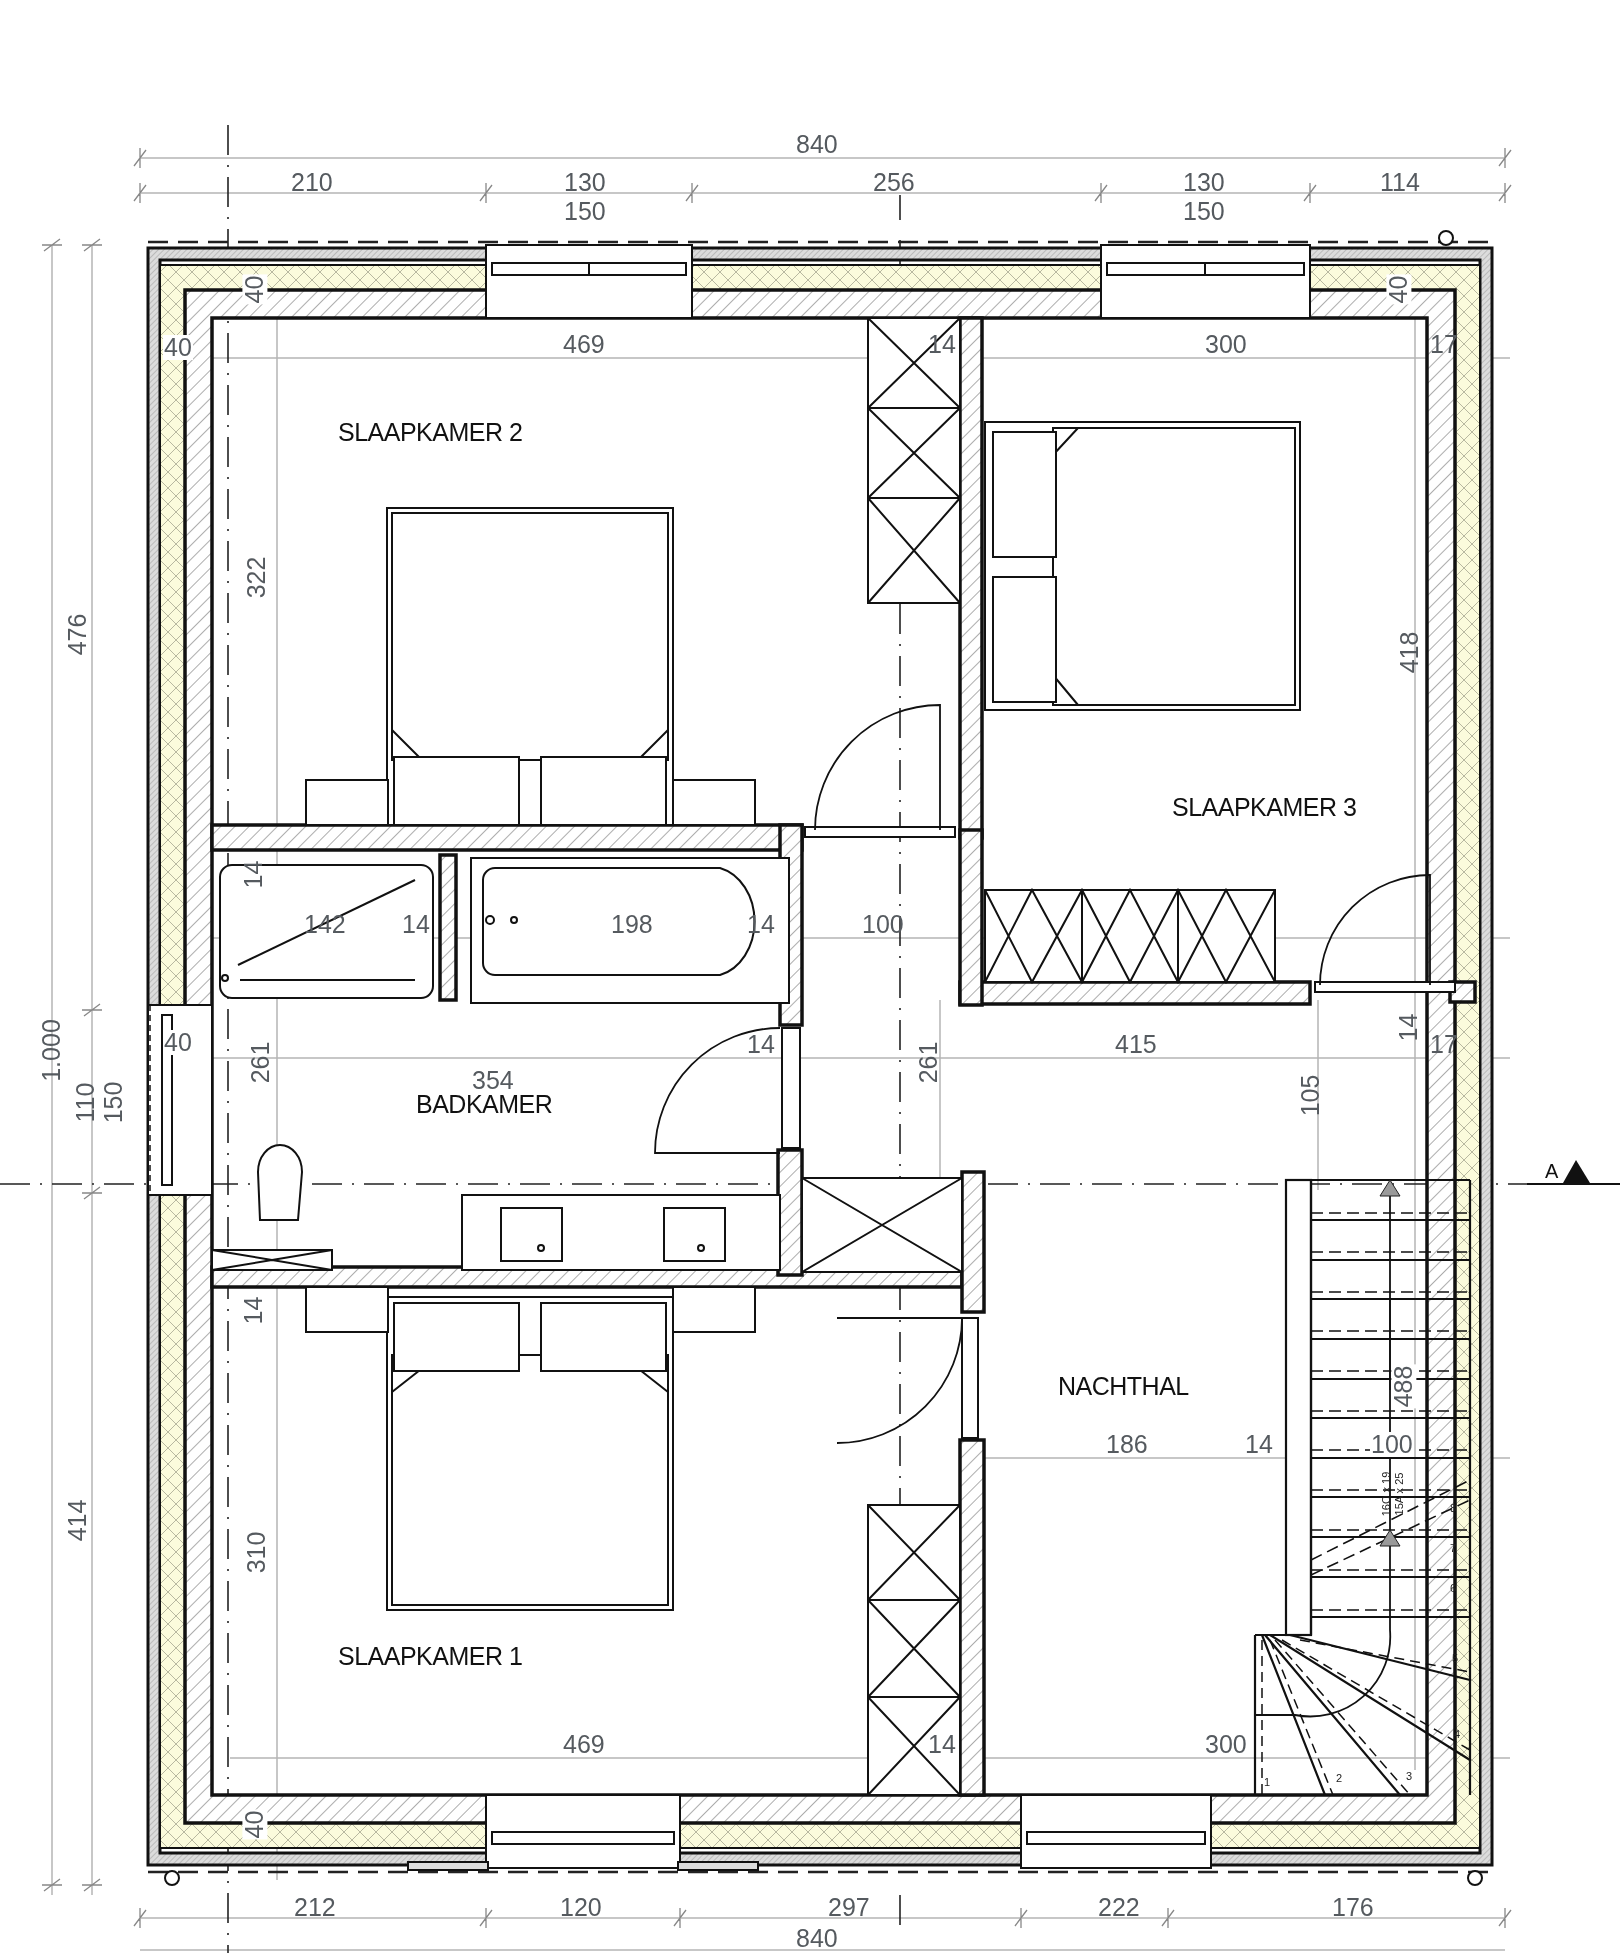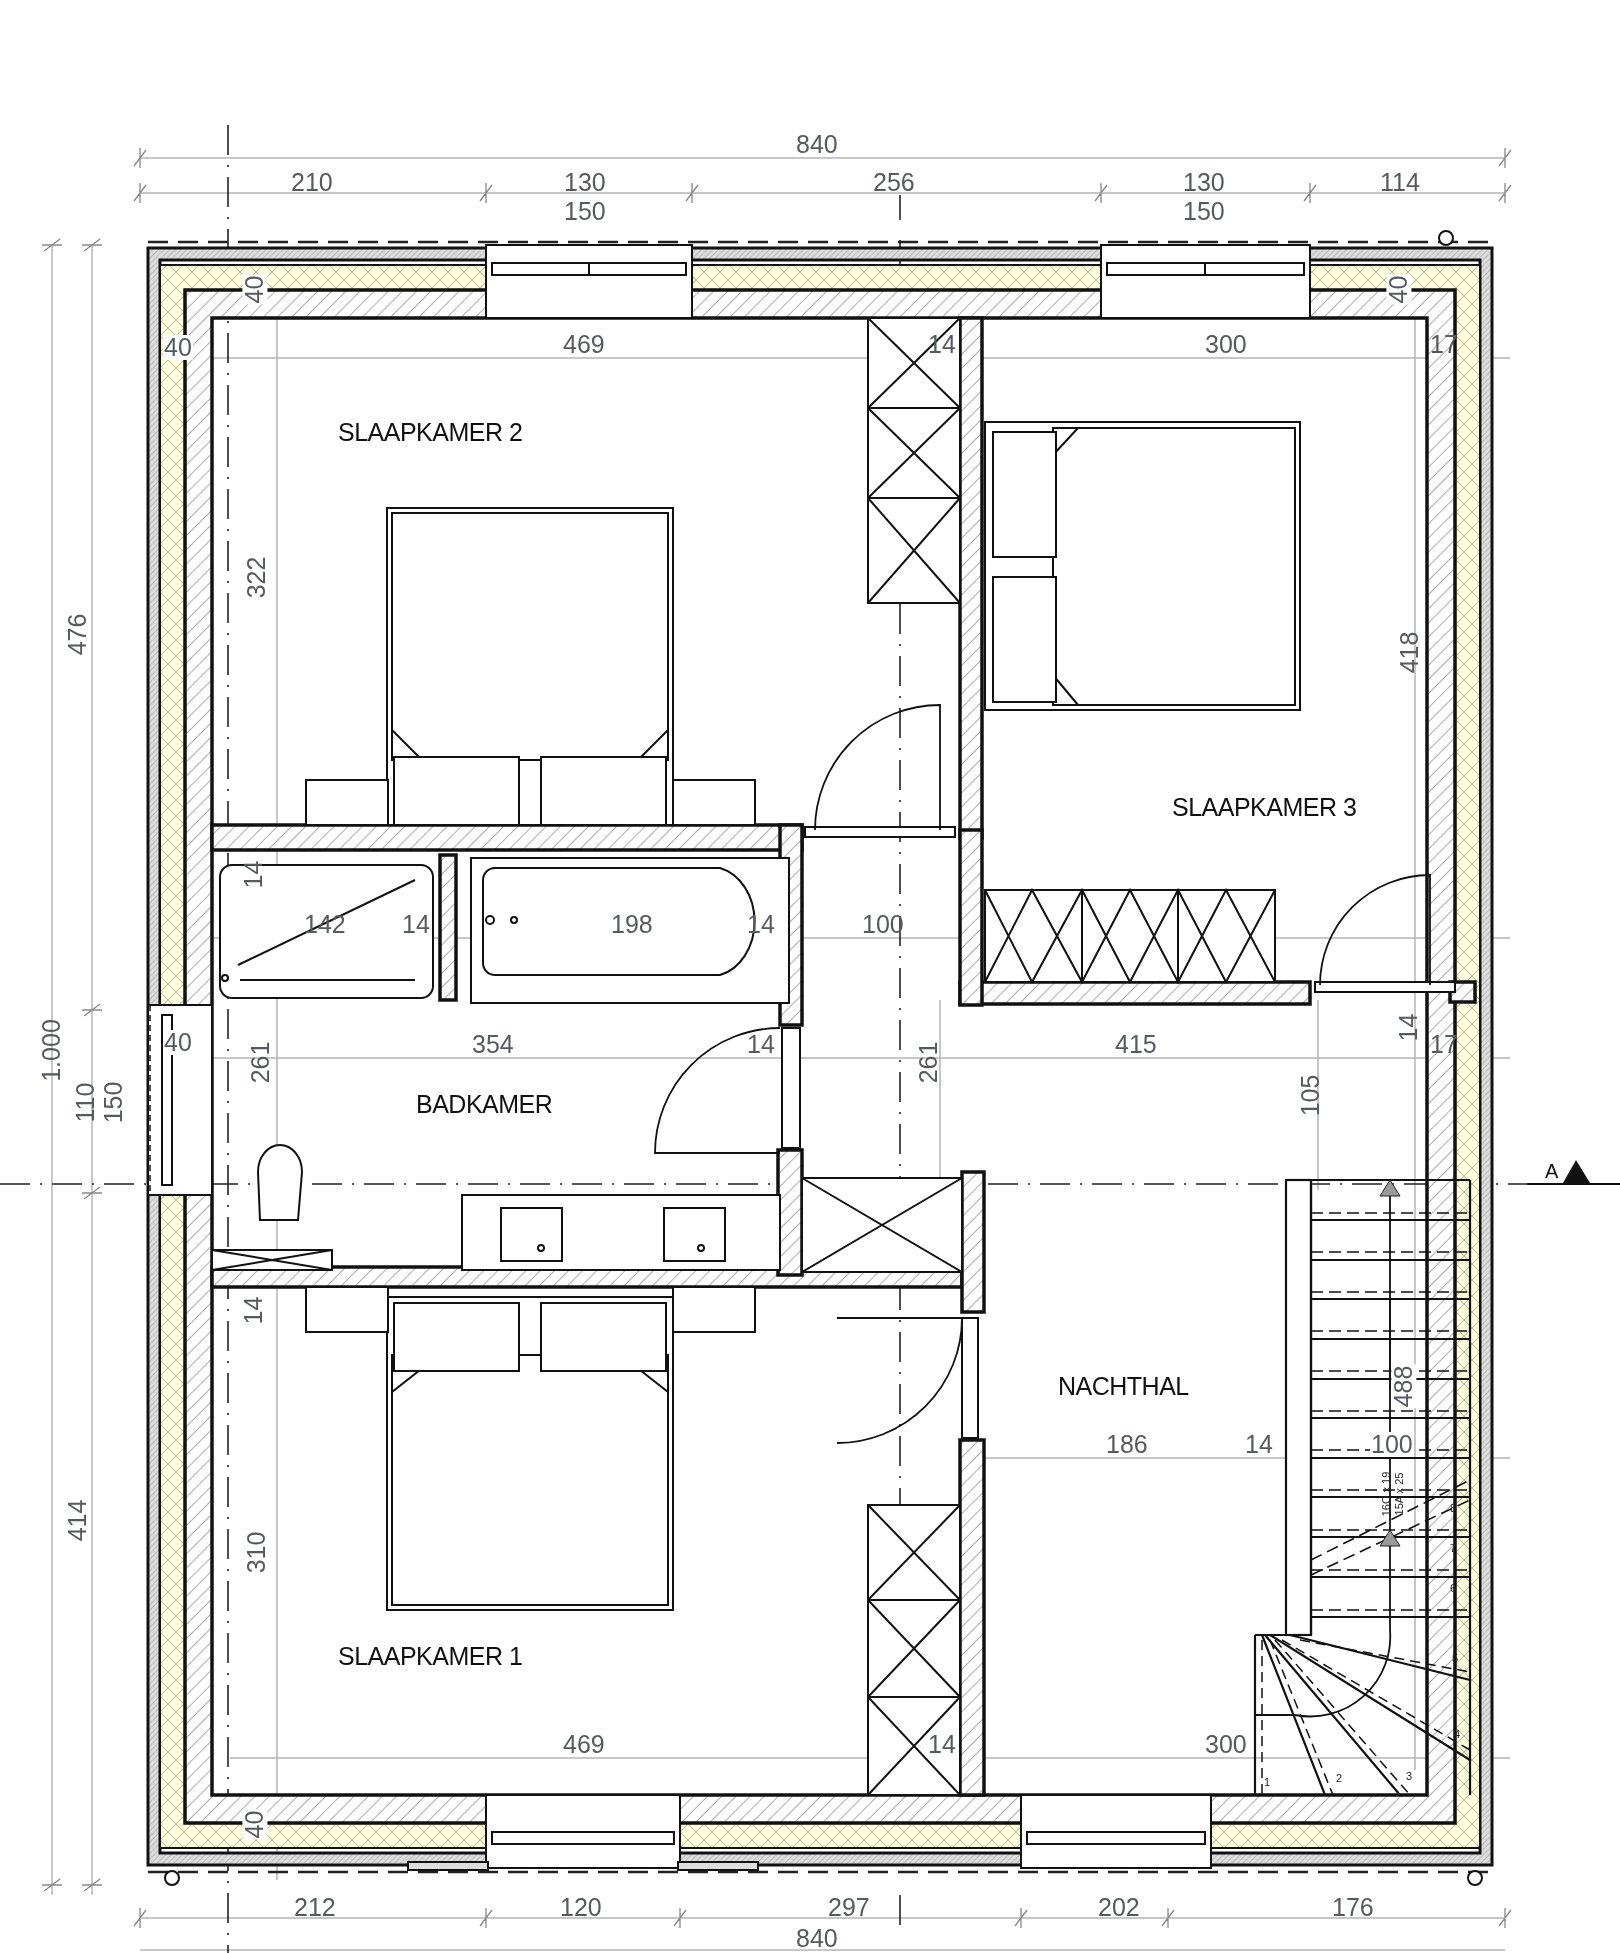--- a/index.html
+++ b/index.html
@@ -273,21 +273,21 @@
 <div class="dim" style="left:564px;top:170px;">130</div>
 <div class="dim" style="left:873px;top:170px;">256</div>
 <div class="dim" style="left:1183px;top:170px;">130</div>
 <div class="dim" style="left:1380px;top:170px;">114</div>
 <div class="dim" style="left:564px;top:199px;">150</div>
 <div class="dim" style="left:1183px;top:199px;">150</div>
 
 <div class="dim" style="left:294px;top:1895px;">212</div>
 <div class="dim" style="left:560px;top:1895px;">120</div>
 <div class="dim" style="left:828px;top:1895px;">297</div>
-<div class="dim" style="left:1098px;top:1895px;">202</div>
+<div class="dim" style="left:1098px;top:1895px;">222</div>
 <div class="dim" style="left:1332px;top:1895px;">176</div>
 <div class="dim" style="left:796px;top:1926px;">840</div>
 
 <div class="dim v" style="left:57px;top:622px;">476</div>
 <div class="dim v" style="left:20px;top:1038px;">1.000</div>
 <div class="dim v" style="left:66px;top:1090px;">110</div>
 <div class="dim v" style="left:93px;top:1090px;">150</div>
 <div class="dim v" style="left:57px;top:1508px;">414</div>
 
 <div class="dim v bg" style="left:240px;top:277px;">40</div>
@@ -304,21 +304,21 @@
 <div class="dim" style="left:1430px;top:332px;">17</div>
 <div class="dim v" style="left:1389px;top:640px;">418</div>
 
 <div class="dim v" style="left:240px;top:862px;">14</div>
 <div class="dim" style="left:304px;top:912px;">142</div>
 <div class="dim" style="left:402px;top:912px;">14</div>
 <div class="dim" style="left:599px;top:912px;margin-left:12px;">198</div>
 <div class="dim" style="left:747px;top:912px;">14</div>
 <div class="dim" style="left:862px;top:912px;">100</div>
 
-<div class="dim" style="left:472px;top:1032px;">354</div>
+<div class="dim" style="left:472px;top:1068px;">354</div>
 <div class="dim" style="left:747px;top:1032px;">14</div>
 <div class="dim v" style="left:240px;top:1050px;">261</div>
 <div class="dim v" style="left:908px;top:1050px;">261</div>
 <div class="dim" style="left:1115px;top:1032px;">415</div>
 <div class="dim v" style="left:1395px;top:1015px;">14</div>
 <div class="dim" style="left:1430px;top:1032px;">17</div>
 <div class="dim v" style="left:1290px;top:1083px;">105</div>
 
 <div class="dim" style="left:1106px;top:1432px;">186</div>
 <div class="dim" style="left:1245px;top:1432px;">14</div>

